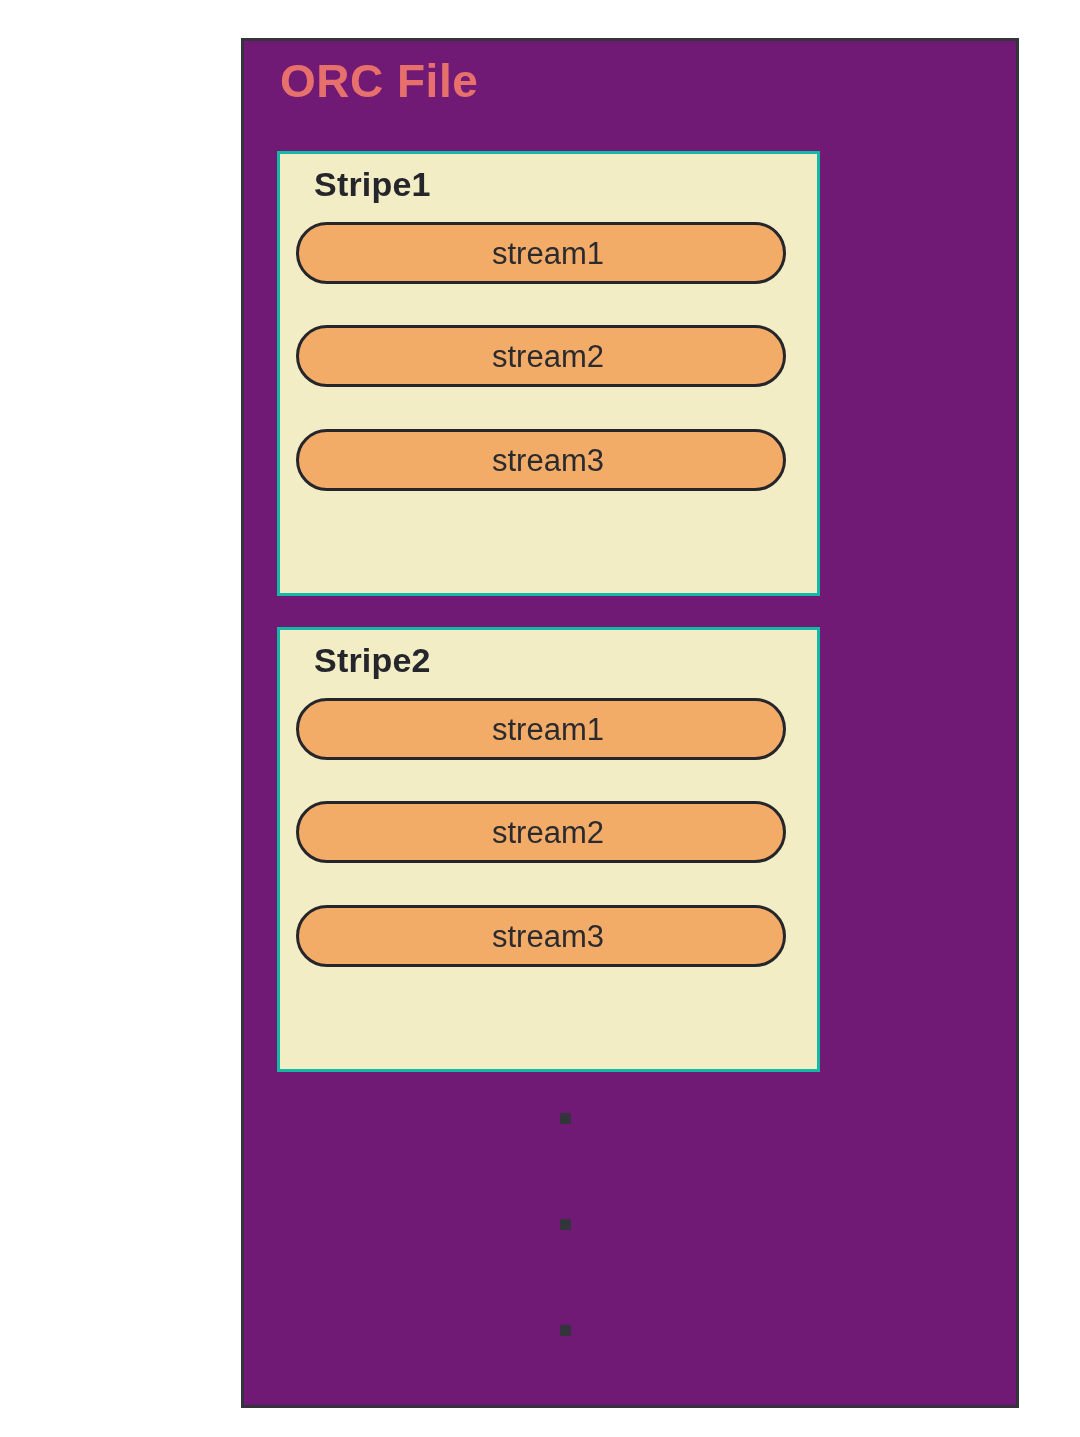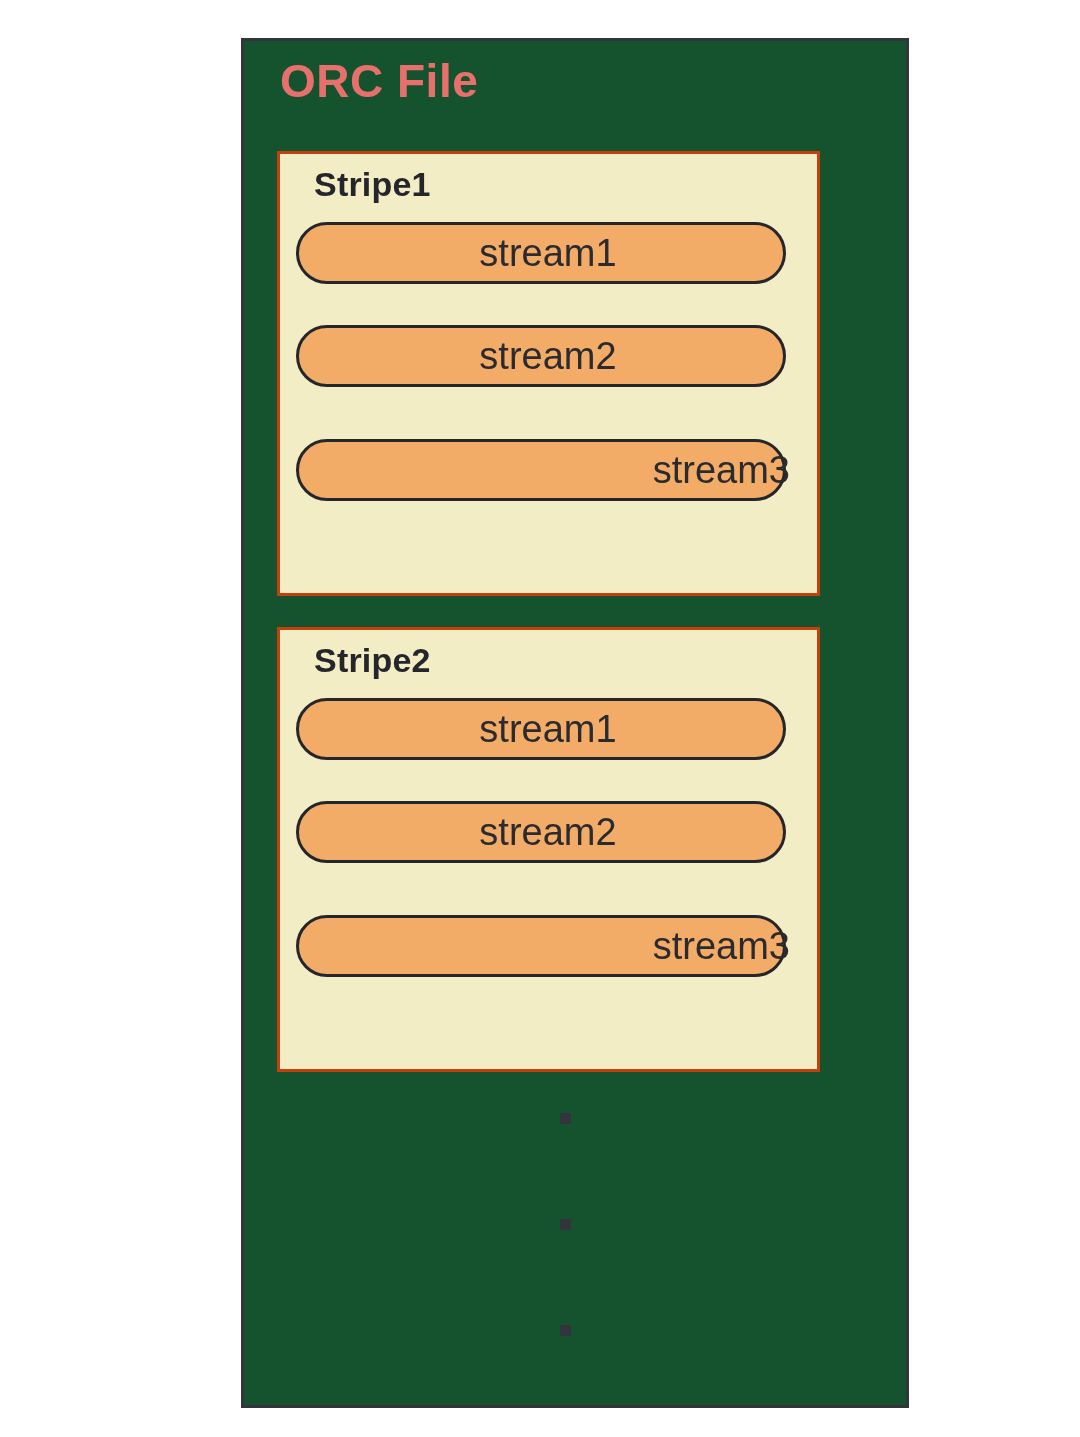--- a/index.html
+++ b/index.html
@@ -13,24 +13,24 @@
     font-family: "Liberation Sans", sans-serif;
     position: relative;
     overflow: hidden;
   }
 
   
   #orc-file-box {
     position: absolute;
     left: 241px;
     top: 38px;
-    width: 668px;
+    width: 778px;
     height: 1370px;
     box-sizing: border-box;
-    background: #14532d;
+    background: #701a75;
     border: 3px solid #33343C;
   }
 
   #orc-file-title {
     position: absolute;
     left: 36px;
     top: 15px;
     font-size: 46px;
     font-weight: bold;
     color: #E8706C;
@@ -40,21 +40,21 @@
   }
 
   
   .stripe-box {
     position: absolute;
     left: 33px;
     width: 543px;
     height: 445px;
     box-sizing: border-box;
     background: #F3EDC5;
-    border: 3px solid #c2410c;
+    border: 3px solid #14b8a6;
   }
   #stripe-box-0 { top: 110px; }
   #stripe-box-1 { top: 586px; }
 
   .stripe-title {
     position: absolute;
     left: 34px;
     top: 12px;
     font-size: 34px;
     font-weight: bold;
@@ -73,24 +73,24 @@
     box-sizing: border-box;
     background: #F2AC68;
     border: 3px solid #25262B;
     border-radius: 31px;
     display: flex;
     align-items: center;
     justify-content: center;
   }
   .stream-pill-0 { top: 68px; }
   .stream-pill-1 { top: 171px; justify-content: center; }
-  .stream-pill-2 { top: 285px; justify-content: flex-end; }
+  .stream-pill-2 { top: 275px; }
 
   .stream-label {
-    font-size: 38px;
+    font-size: 31px;
     color: #2B2B2F;
     line-height: 1;
     white-space: nowrap;
     transform: translateX(7px);
   }
 
   
   .ellipsis-dot {
     position: absolute;
     left: 316px;

